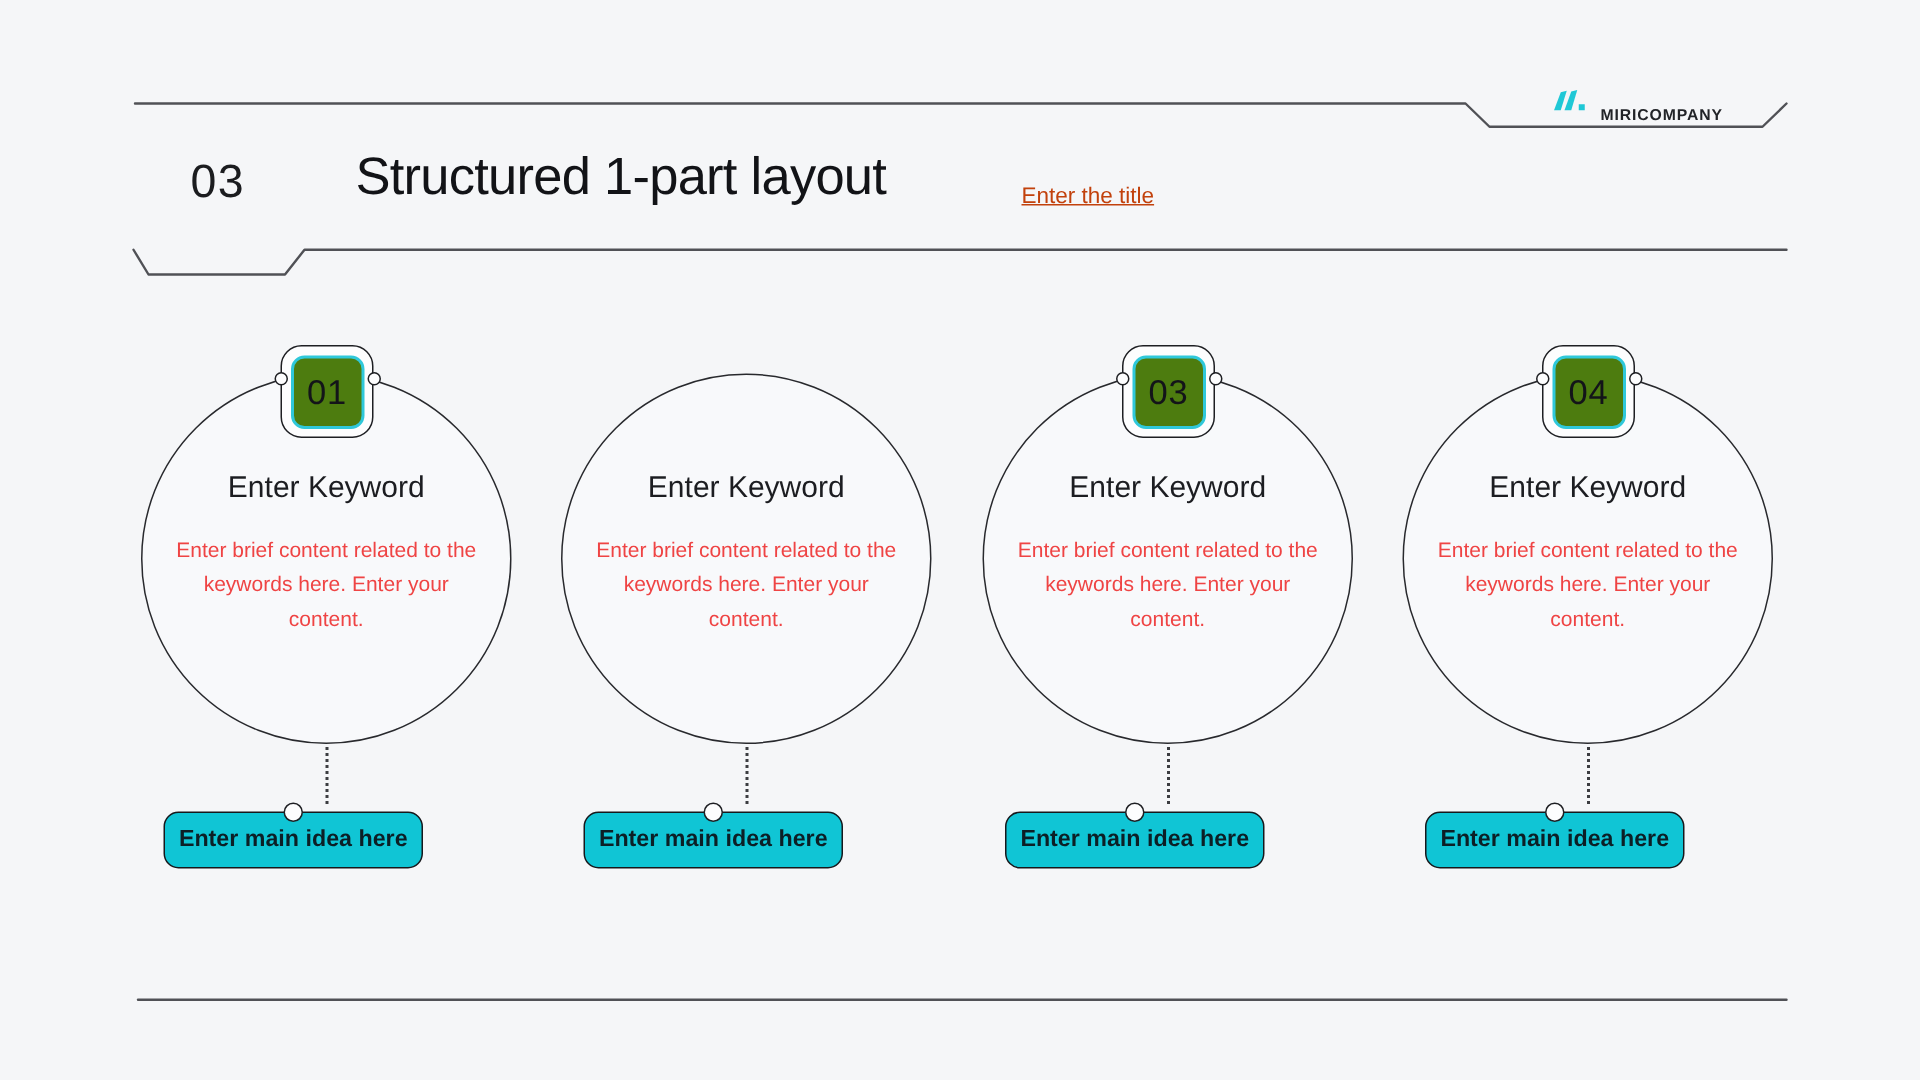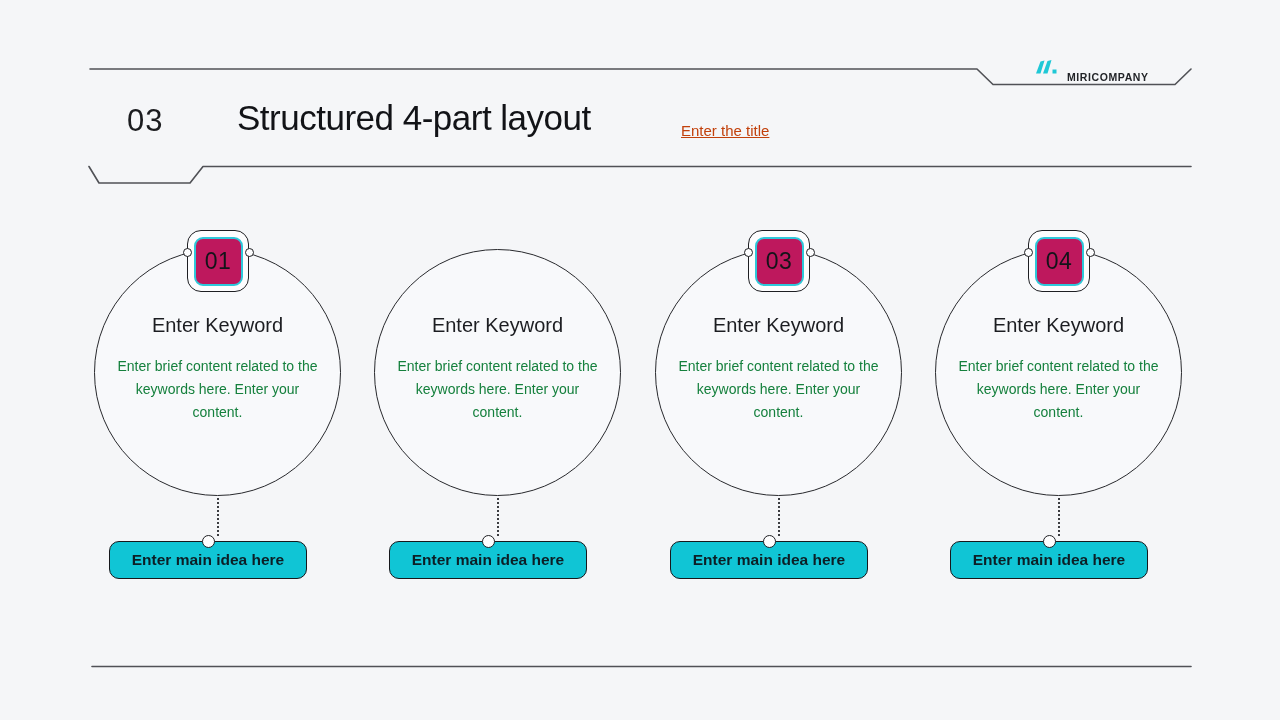--- a/index.html
+++ b/index.html
@@ -45,70 +45,70 @@
     width:247px; height:247px; border-radius:50%;
     border:1.5px solid #28292d; background:#f8f9fb;
     text-align:center;
   }
   .keyword {
     margin:62px auto 16px; width:140px;
     font-size:20px; line-height:27px; font-weight:500; color:#1c1d21;
   }
   .desc {
     margin:6px auto 0; width:214px;
-    font-size:14px; line-height:23px; color:#15803d;
+    font-size:14px; line-height:23px; color:#ef4444;
   }
 
   .badge {
     position:absolute; top:0; left:94px;
     width:62px; height:62px;
     background:#fdfdfe; border:1.6px solid #1e1f23; border-radius:14px;
     display:flex; align-items:center; justify-content:center;
   }
   .badge-inner {
     width:49px; height:49px;
-    border:2px solid #2fc8da; border-radius:9px; background:#be185d;
+    border:2px solid #2fc8da; border-radius:9px; background:#4d7c0f;
     display:flex; align-items:center; justify-content:center;
     font-size:23px; font-weight:500; color:#131419; letter-spacing:0.5px;
   }
   .node {
     position:absolute; width:9px; height:9px; border-radius:50%;
     background:#fdfdfe; border:1.5px solid #1e1f23;
   }
   .node-left  { left:-5.5px; top:17px; }
   .node-right { right:-5.5px; top:17px; }
 
   .connector {
     position:absolute; top:268px; left:124px; height:38px; width:0;
     border-left:2px dotted #3c3d41;
   }
 
   .idea-btn {
     position:absolute; top:311px; left:16px;
-    width:198px; height:38px;
+    width:173px; height:38px;
     background:#10c5d5; border:1.6px solid #17181c; border-radius:10px;
     display:flex; align-items:center; justify-content:center;
     cursor:pointer;
   }
   .idea-btn .node-top {
     left:calc(50% - 6.5px); top:-7.5px; width:13px; height:13px;
   }
   .idea-label { font-size:15.5px; font-weight:600; color:#0c1f26; }
 </style>
 </head>
 <body>
 
 <svg class="lines-svg" viewBox="0 0 1280 720" fill="none" stroke="#505156" stroke-width="1.6" stroke-linejoin="round" stroke-linecap="round">
   <polyline points="90,69 977,69 993,84.5 1175,84.5 1191,69"></polyline>
   <polyline points="89,166.5 99,183 190,183 203,166.5 1191,166.5"></polyline>
   <polyline points="92,666.5 1191,666.5"></polyline>
 </svg>
 
 <div class="slide-number">03</div>
-<div class="slide-title">Structured 4-part layout</div>
+<div class="slide-title">Structured 1-part layout</div>
 <div class="title-placeholder">Enter the title</div>
 
 <div class="brand">
   <svg width="23" height="18" viewBox="0 0 23 18">
     <path d="M1,15.5 L5.5,3.5 L9.5,2.5 L5.5,15.5 Z" fill="#1fc8d6"></path>
     <path d="M8,15.5 L12.5,3 L16.5,2 L12.5,15.5 Z" fill="#1fc8d6"></path>
     <rect x="17.5" y="11.5" width="4" height="4" fill="#1fc8d6"></rect>
   </svg>
   <span class="brand-name">MIRICOMPANY</span>
 </div>

